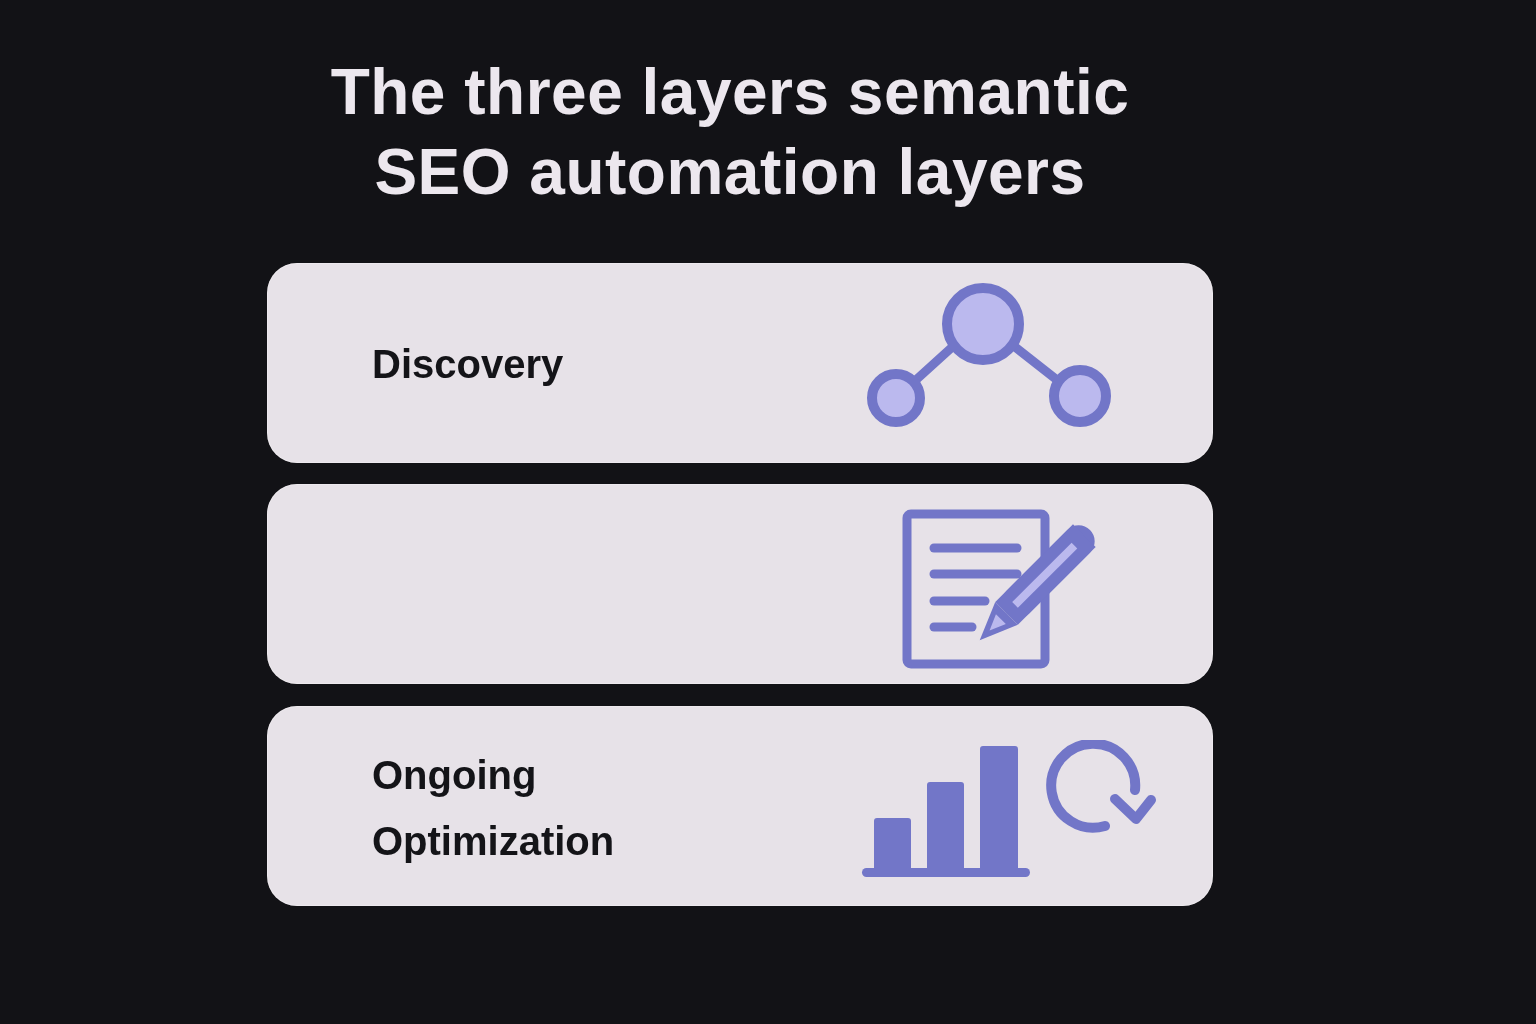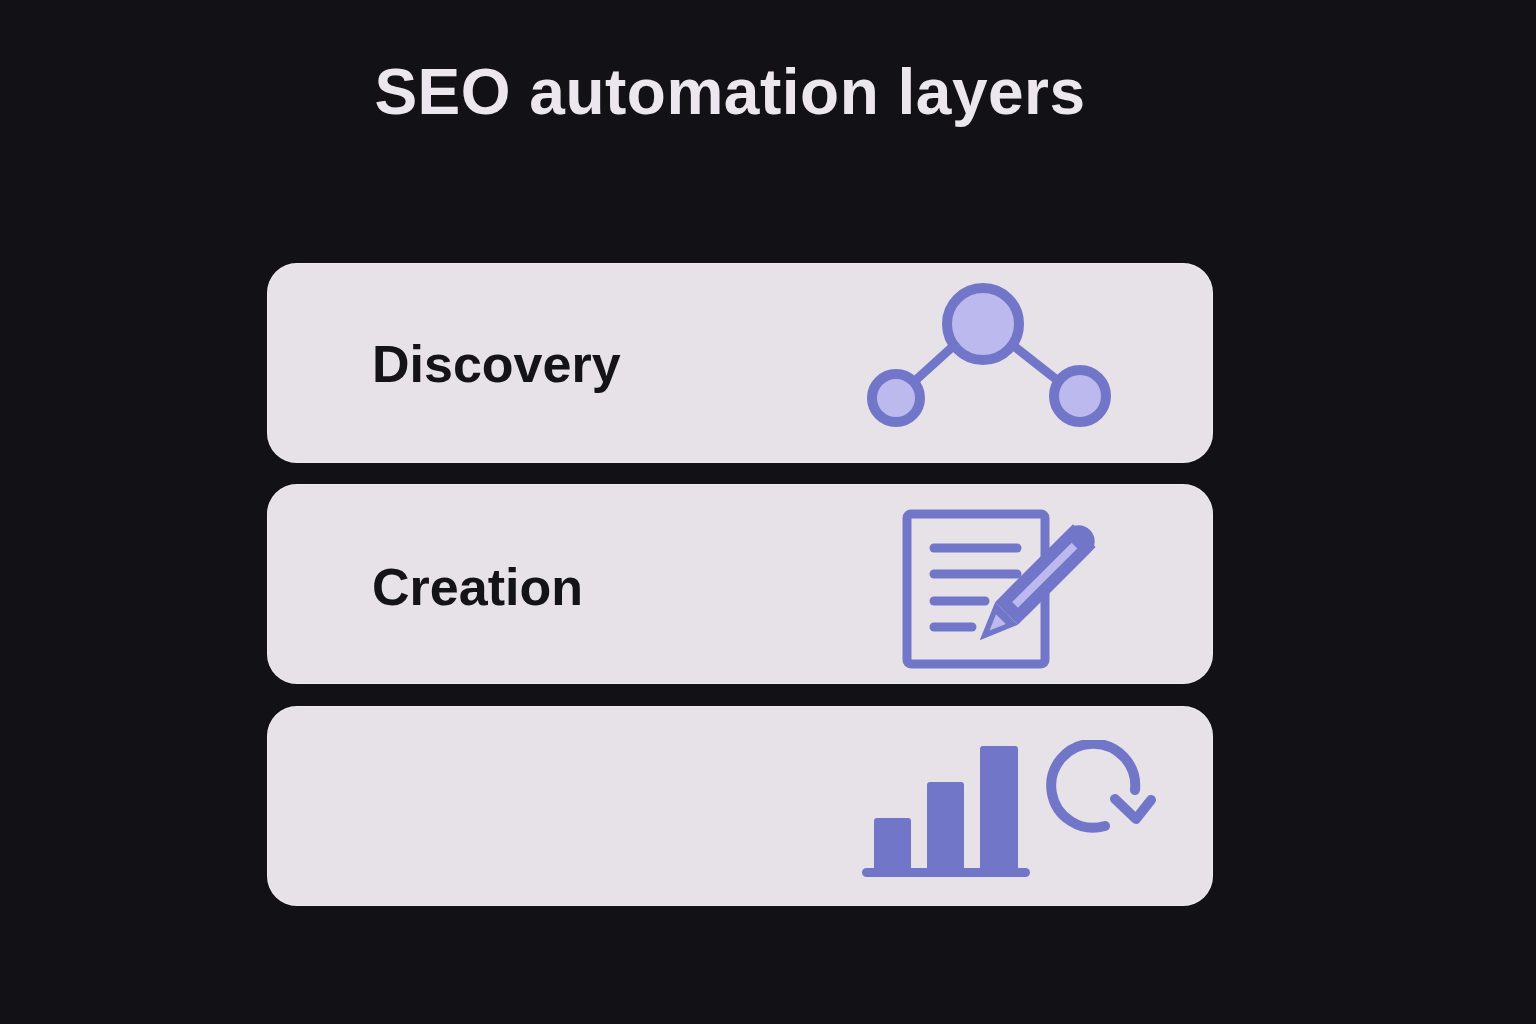--- a/index.html
+++ b/index.html
@@ -34,69 +34,71 @@
       height: 200px;
       background: #E7E2E8;
       border-radius: 30px;
       box-shadow: 0 0 0 1px rgba(255,255,255,0.25) inset;
     }
     .card-label {
       position: absolute;
       left: 105px;
       color: #141418;
       font-weight: 700;
-      font-size: 52px;
+      font-size: 40px;
       line-height: 66px;
     }
     .card-label span { display: block; }
     .icon {
       position: absolute;
     }
   </style>
 </head>
 <body>
 
 <div class="title">
+  <span>The three layers semantic</span>
   <span>SEO automation layers</span>
 </div>
 
 <div class="card" style="top:263px;">
   <div class="card-label" style="top:68px;">
     <span>Discovery</span>
   </div>
   <svg class="icon" style="left:595px; top:15px;" width="260" height="170" viewBox="0 0 260 170">
     <line x1="34" y1="120" x2="98" y2="62" stroke="#7276C8" stroke-width="9" stroke-linecap="round"></line>
     <line x1="144" y1="62" x2="218" y2="120" stroke="#7276C8" stroke-width="9" stroke-linecap="round"></line>
     <circle cx="121" cy="46" r="36" fill="#BBB9EE" stroke="#7276C8" stroke-width="10"></circle>
     <circle cx="34" cy="120" r="24" fill="#BBB9EE" stroke="#7276C8" stroke-width="10"></circle>
     <circle cx="218" cy="118" r="26" fill="#BBB9EE" stroke="#7276C8" stroke-width="10"></circle>
   </svg>
 </div>
 
 <div class="card" style="top:484px;">
-  <div class="card-label" style="top:70px;">
-    <span>Creation</span>
-  </div>
   <svg class="icon" style="left:630px; top:22px;" width="230" height="165" viewBox="0 0 230 165">
     <rect x="10" y="8" width="138" height="150" rx="4" fill="none" stroke="#7276C8" stroke-width="9"></rect>
     <line x1="37" y1="42" x2="120" y2="42" stroke="#7276C8" stroke-width="9" stroke-linecap="round"></line>
     <line x1="37" y1="68" x2="120" y2="68" stroke="#7276C8" stroke-width="9" stroke-linecap="round"></line>
     <line x1="37" y1="95" x2="88" y2="95" stroke="#7276C8" stroke-width="9" stroke-linecap="round"></line>
     <line x1="37" y1="121" x2="75" y2="121" stroke="#7276C8" stroke-width="9" stroke-linecap="round"></line>
     <g transform="translate(193,24) rotate(45)">
       <rect x="-16" y="0" width="32" height="118" rx="16" fill="#7276C8"></rect>
       <rect x="-16" y="8" width="32" height="110" fill="#7276C8"></rect>
       <polygon points="-16,118 16,118 0,156" fill="#7276C8"></polygon>
       <rect x="-4" y="22" width="8" height="84" fill="#BBB9EE"></rect>
       <polygon points="-7,126 7,126 0,142" fill="#BBB9EE"></polygon>
     </g>
   </svg>
 </div>
 
 <div class="card" style="top:706px;">
+  <div class="card-label" style="top:36px;">
+    <span>Ongoing</span>
+    <span>Optimization</span>
+  </div>
   <svg class="icon" style="left:590px; top:34px;" width="300" height="145" viewBox="0 0 300 145">
     <g>
       <rect x="17" y="78" width="37" height="58" rx="3" fill="#7276C8"></rect>
       <rect x="70" y="42" width="37" height="94" rx="3" fill="#7276C8"></rect>
       <rect x="123" y="6" width="38" height="130" rx="3" fill="#7276C8"></rect>
       <rect x="5" y="128" width="168" height="9" rx="4.5" fill="#7276C8"></rect>
     </g>
     <g>
       <path d="M 248 86 A 42 42 0 1 1 278 50" fill="none" stroke="#7276C8" stroke-width="10" stroke-linecap="round"></path>
       <polyline points="258,59 279,79 294,60" fill="none" stroke="#7276C8" stroke-width="10" stroke-linecap="round" stroke-linejoin="round"></polyline>

